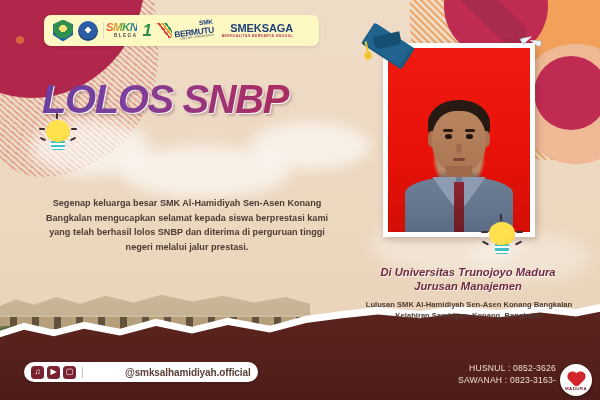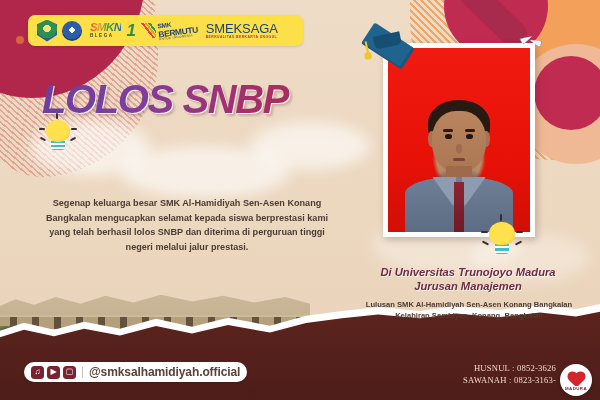--- a/index.html
+++ b/index.html
@@ -61,27 +61,28 @@
   .circ-peach      { right:-36px; top:44px;  width:120px; height:120px; background:#f0b996; }
   .circ-crimson-2  { right:-8px;  top:56px;  width:74px;  height:74px;  background:#c02b52; }
   .bar-crimson {
     position:absolute; right:62px; top:-6px;
     width:104px; height:26px; border-radius:16px;
     background:#a82a4c; transform:rotate(44deg);
   }
 
   
   .logobar {
-    position:absolute; left:28px; top:15px;
+    position:absolute; left:44px; top:15px;
     height:31px; width:275px;
-    background:#fde047; border-radius:7px;
+    background:#fef9c3; border-radius:7px;
     display:flex; align-items:center; gap:5px;
     padding:0 9px;
     z-index:20;
     box-shadow:0 1px 3px rgba(0,0,0,.12);
+    text-align:right;
   }
   .lg-seal {
     width:20px;height:22px;flex:0 0 auto;
     background:radial-gradient(circle at 50% 38%, #f7e27a 0 22%, #2f8f4e 22% 58%, #1f5fa6 58% 100%);
     clip-path:polygon(50% 0,100% 22%,100% 70%,50% 100%,0 70%,0 22%);
   }
   .lg-circle {
     width:20px;height:20px;border-radius:50%;flex:0 0 auto;
     background:radial-gradient(circle at 50% 45%, #ffffff 0 18%, #2c5ea8 18% 62%, #1d4176 62% 100%);
   }
@@ -100,21 +101,21 @@
     background:
       linear-gradient(52deg,transparent 44%,#e8403c 44% 53%,transparent 53%),
       linear-gradient(52deg,transparent 58%,#f0952c 58% 66%,transparent 66%),
       linear-gradient(52deg,transparent 70%,#2f9b4f 70% 79%,transparent 79%);
   }
   .lg-bermutu .txt { display:flex; flex-direction:column; line-height:1; transform:rotate(-7deg); }
   .lg-bermutu .b1 { font-size:6.5px; font-weight:800; color:#1d3f7a; letter-spacing:-.2px;}
   .lg-bermutu .b2 { font-size:8.5px; font-weight:800; color:#1d3f7a; letter-spacing:-.4px;}
   .lg-bermutu .b3 { font-size:3.2px; font-weight:700; color:#777; letter-spacing:.3px;}
   .lg-smeksaga { display:flex; flex-direction:column; line-height:1; margin-left:3px; flex:0 0 auto;}
-  .lg-smeksaga .s1 { font-size:13px; font-weight:400; color:#1d3f7a; letter-spacing:-.1px;}
+  .lg-smeksaga .s1 { font-size:11px; font-weight:700; color:#1d3f7a; letter-spacing:-.1px;}
   .lg-smeksaga .s2 { font-size:3.4px; font-weight:700; color:#b8334f; letter-spacing:.45px; margin-top:1.5px;}
 
   
   .cloud {
     position:absolute; border-radius:50%;
     background:rgba(255,255,255,.62);
     filter:blur(7px);
   }
 
   
@@ -322,21 +323,21 @@
     height:20px; background:#fff; border-radius:10px;
     display:flex; align-items:center; gap:3px; padding:0 7px;
     box-shadow:0 1px 3px rgba(0,0,0,.18);
   }
   .sic {
     width:13px;height:13px;border-radius:3.5px;background:#7a2230;
     display:flex;align-items:center;justify-content:center;
     color:#fff;font-size:8px;line-height:1;
   }
   .sdiv { width:1px; height:11px; background:#c9c0b8; margin:0 3px; }
-  .shandle { font-size:12px; font-weight:700; color:#5a4038; letter-spacing:-.1px;}
+  .shandle { font-size:10px; font-weight:700; color:#5a4038; letter-spacing:-.1px;margin-left:36px;}
 
   
   .footer {
     position:absolute; left:0; bottom:0; width:600px; height:95px;
     background:linear-gradient(180deg,#5d241f 0%,#4e1d19 100%);
     z-index:10;
     clip-path:polygon(
       0 34%, 4% 26%, 9% 33%, 14% 25%, 20% 32%, 26% 22%, 32% 30%, 38% 21%,
       45% 29%, 51% 19%, 57% 14%, 63% 10%, 70% 14%, 76% 9%, 83% 13%, 90% 8%,
       96% 12%, 100% 7%, 100% 100%, 0 100%);
@@ -350,21 +351,21 @@
       96% 8%, 100% 3%, 100% 100%, 0 100%);
   }
   .f-title {
     position:absolute; right:24px; top:348px; z-index:22;
     font-family:"Liberation Serif", serif;
     font-size:8.4px; font-weight:700; letter-spacing:1.1px;
     color:#e4c9b6; text-align:right;
   }
   .f-lines {
     position:absolute; right:44px; top:362px; z-index:22;
-    font-family:Liberation Serif, serif;
+    font-family:Liberation Sans, sans-serif;
     font-size:8.6px; line-height:1.42; color:#f0dccb; text-align:right;
     letter-spacing:.2px;
   }
   .f-badge {
     position:absolute; right:8px; top:364px; z-index:23;
     width:32px;height:32px;border-radius:50%;
     background:#fff;
     display:flex;align-items:center;justify-content:center;
     box-shadow:0 1px 3px rgba(0,0,0,.4);
   }

